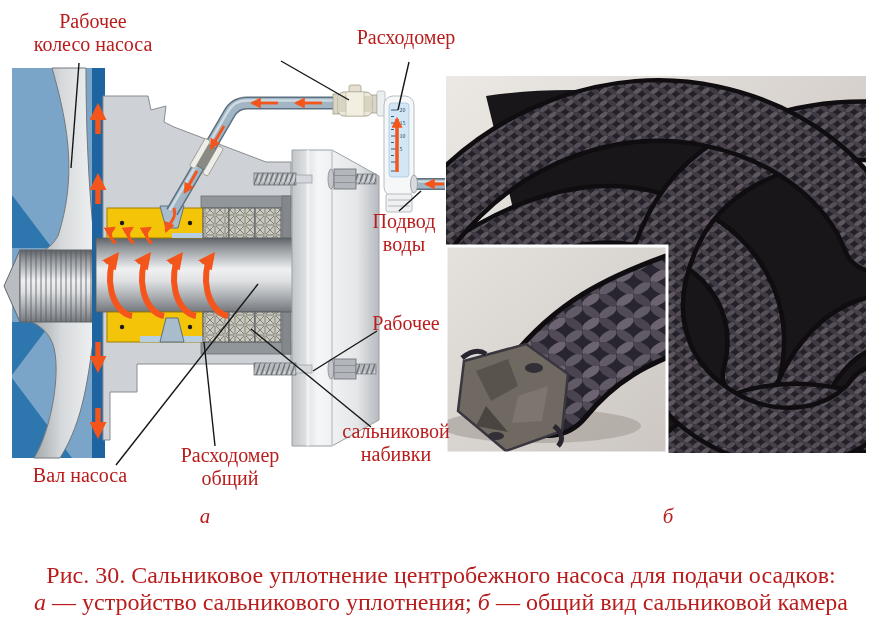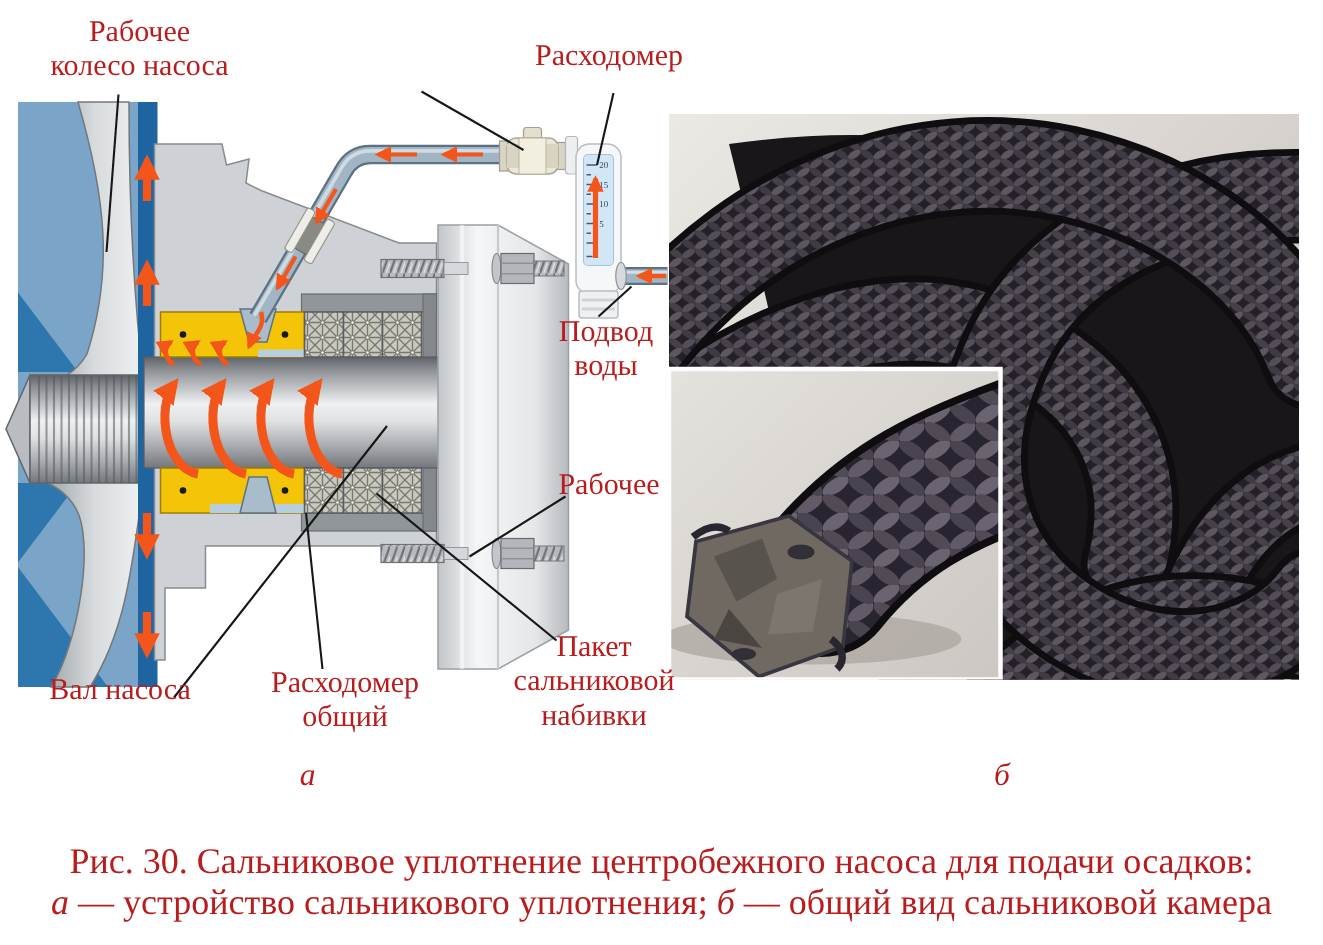--- a/index.html
+++ b/index.html
@@ -306,29 +306,28 @@
   <div class="lbl" style="left:406px;top:26px">
     <div>Расходомер</div>
   </div>
   <div class="lbl" style="left:404px;top:210px">
     <div>Подвод</div>
     <div>воды</div>
   </div>
   <div class="lbl" style="left:406px;top:312px">
     <div>Рабочее</div>
   </div>
-  <div class="lbl" style="left:80px;top:449px">
+  <div class="lbl" style="left:80px;top:464px">
     <div>Вал насоса</div>
   </div>
   <div class="lbl" style="left:230px;top:444px">
     <div>Расходомер</div>
     <div>общий</div>
   </div>
   <div class="lbl" style="left:396px;top:420px">
-    <div>Пакет</div>
     <div>сальниковой</div>
     <div>набивки</div>
   </div>
   <div class="sub" style="left:205px;top:504px">а</div>
   <div class="sub" style="left:668px;top:504px">б</div>
 
   <div class="caption">
     <div>Рис. 30. Сальниковое уплотнение центробежного насоса для подачи осадков:</div>
     <div><span class="it">а</span><span> — устройство сальникового уплотнения; </span><span class="it">б</span><span> — общий вид сальниковой камера</span></div>
   </div>

